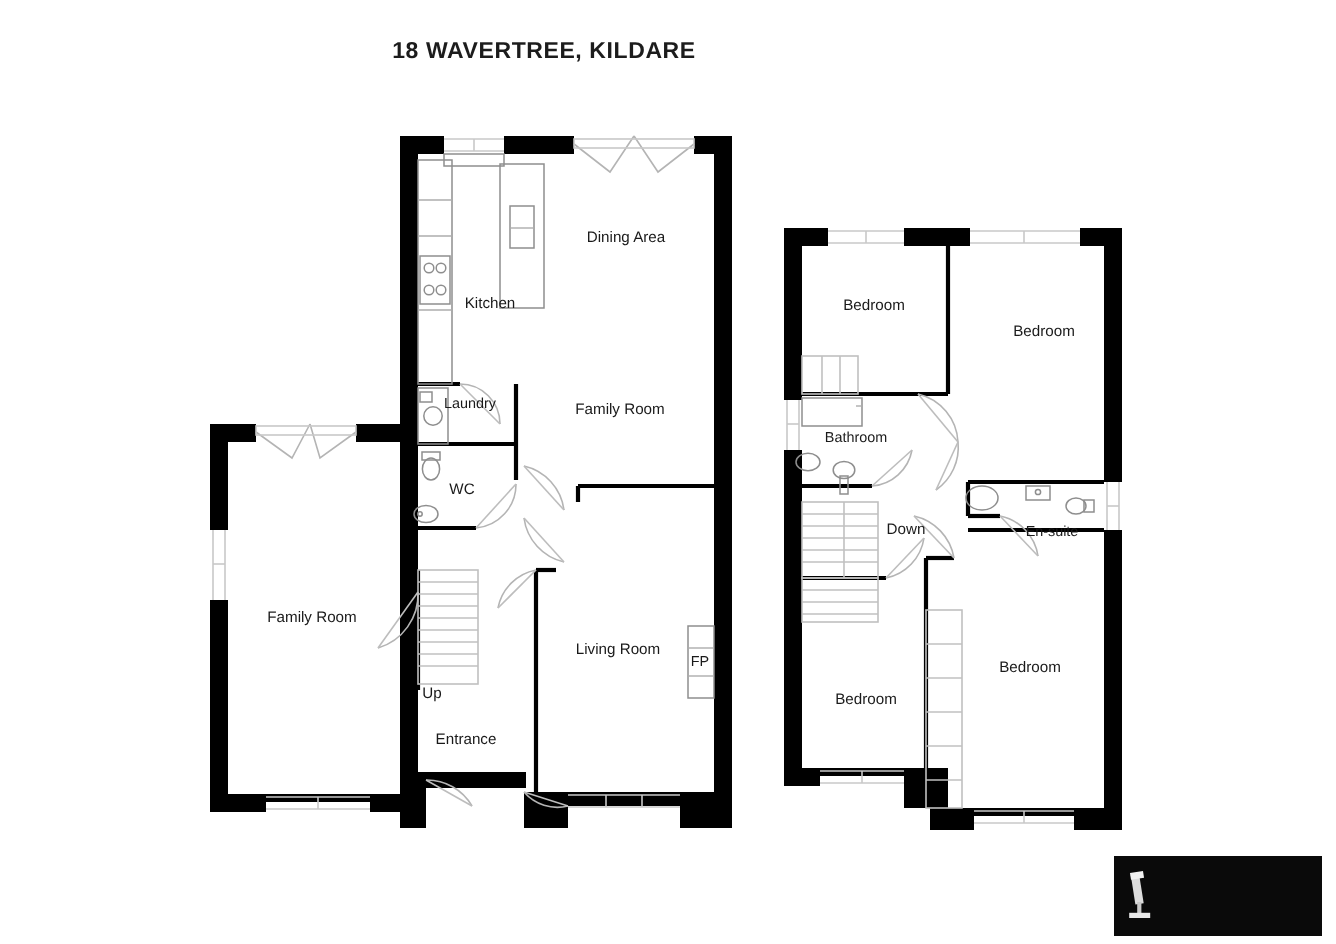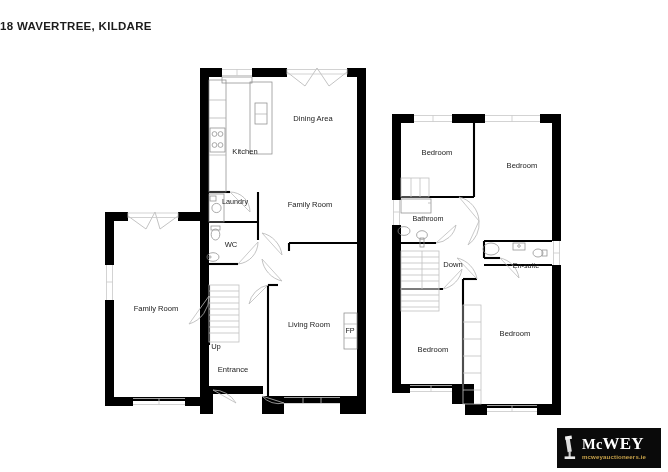--- a/index.html
+++ b/index.html
@@ -12,21 +12,21 @@
     height: 472px;
     position: relative;
     font-family: "Liberation Sans", sans-serif;
     overflow: hidden;
   }
   #page-title {
     position: absolute;
     top: 20px;
     left: 0;
     width: 544px;
-    text-align: left;
+    text-align: center;
     font-size: 11.5px;
     font-weight: bold;
     letter-spacing: 0.3px;
     color: #1c1c1c;
   }
   #plan-canvas {
     position: absolute;
     top: 0;
     left: 0;
   }
@@ -426,17 +426,13 @@
   </g>
 </svg>
 
 <div id="logo-badge">
   <svg id="logo-gavel" width="17" height="26" viewBox="0 0 17 26">
     <rect x="4.5" y="2" width="4.2" height="15" fill="#dcdcdc" transform="rotate(-9 6.6 9.5)"></rect>
     <rect x="3.2" y="1" width="6.6" height="3.4" fill="#f2f2f2" transform="rotate(-9 6.5 2.7)"></rect>
     <rect x="6.6" y="16" width="2.1" height="6" fill="#c9c9c9"></rect>
     <rect x="2.6" y="21.4" width="10.5" height="2.6" fill="#e8e8e8"></rect>
   </svg>
-  <div id="logo-text-wrap">
-    <div id="logo-wordmark"><span class="mc">Mc</span><span>WEY</span></div>
-    <div id="logo-tagline">mcweyauctioneers.ie</div>
-  </div>
 </div>
 
 </body></html>

